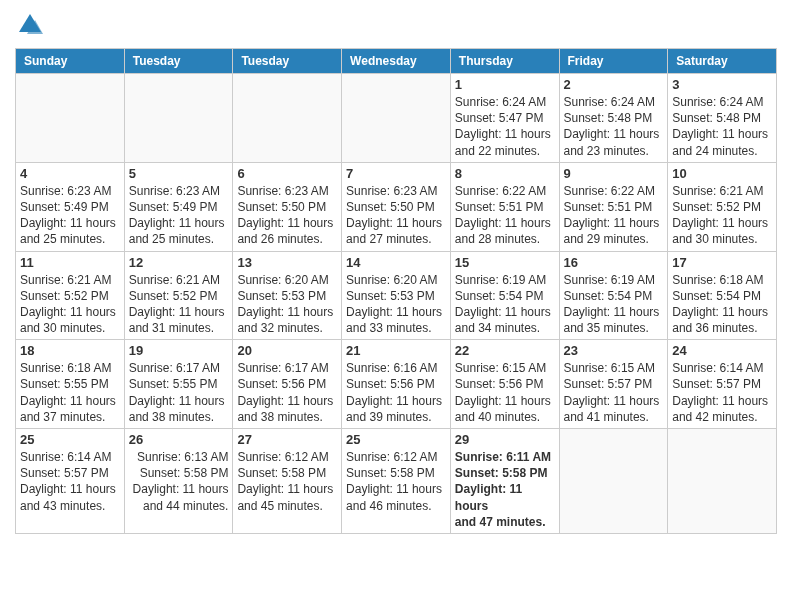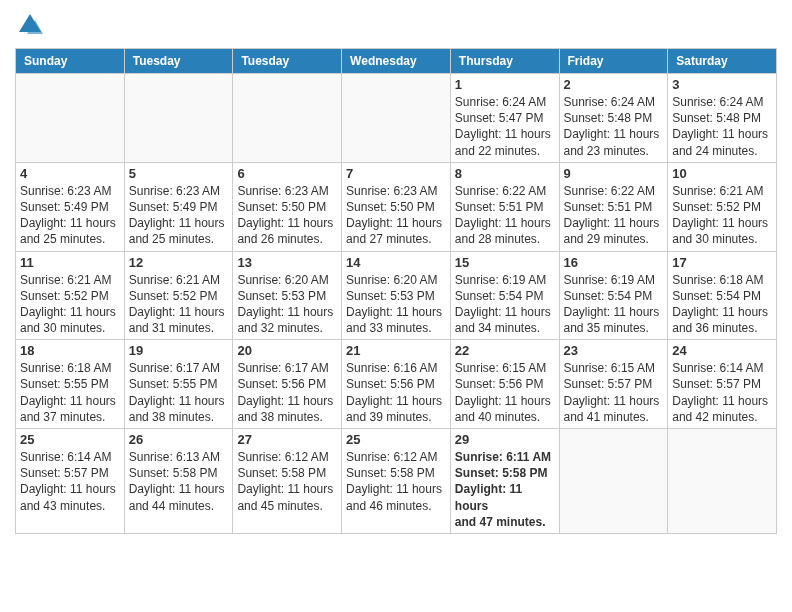--- a/index.html
+++ b/index.html
@@ -314,21 +314,21 @@
         <tr>
           <td>
             <span class="date-num">25</span>
             <div class="cell-info" style="white-space: pre-line;">Sunrise: 6:14 AM
 Sunset: 5:57 PM
 Daylight: 11 hours
 and 43 minutes.</div>
           </td>
           <td>
             <span class="date-num">26</span>
-            <div class="cell-info" style="white-space: pre-line;">Sunrise: 6:13 AM
+            <div class="cell-info" style="white-space: pre-line; text-align: right;">Sunrise: 6:13 AM
 Sunset: 5:58 PM
 Daylight: 11 hours
 and 44 minutes.</div>
           </td>
           <td>
             <span class="date-num">27</span>
             <div class="cell-info" style="white-space: pre-line;">Sunrise: 6:12 AM
 Sunset: 5:58 PM
 Daylight: 11 hours
 and 45 minutes.</div>

